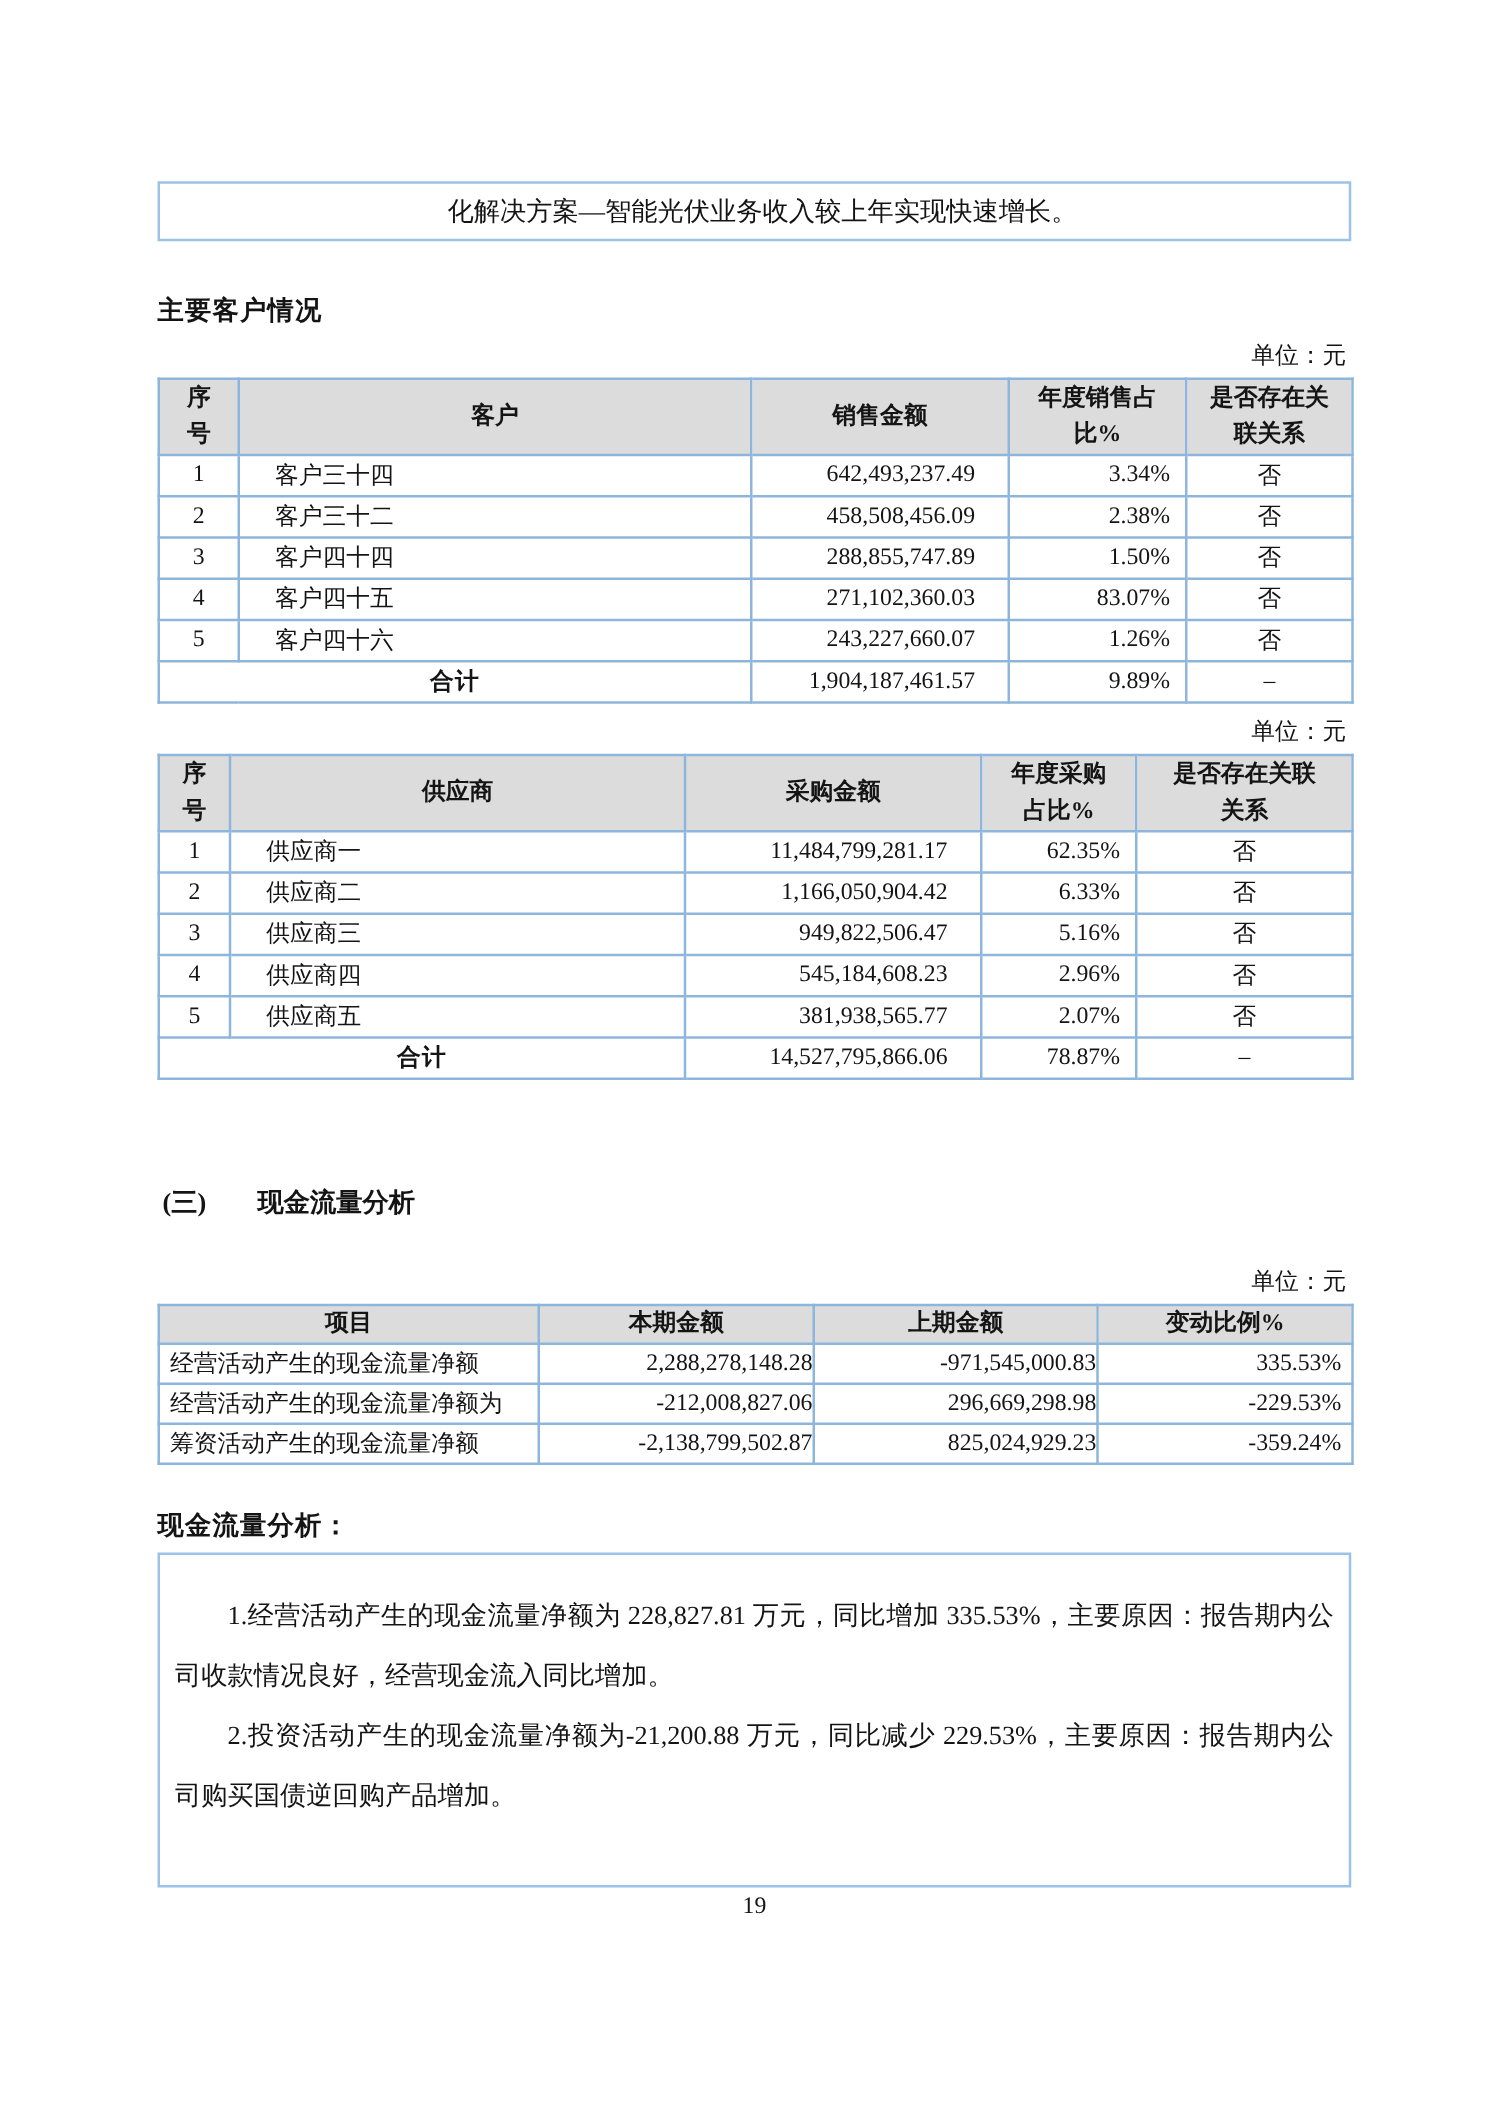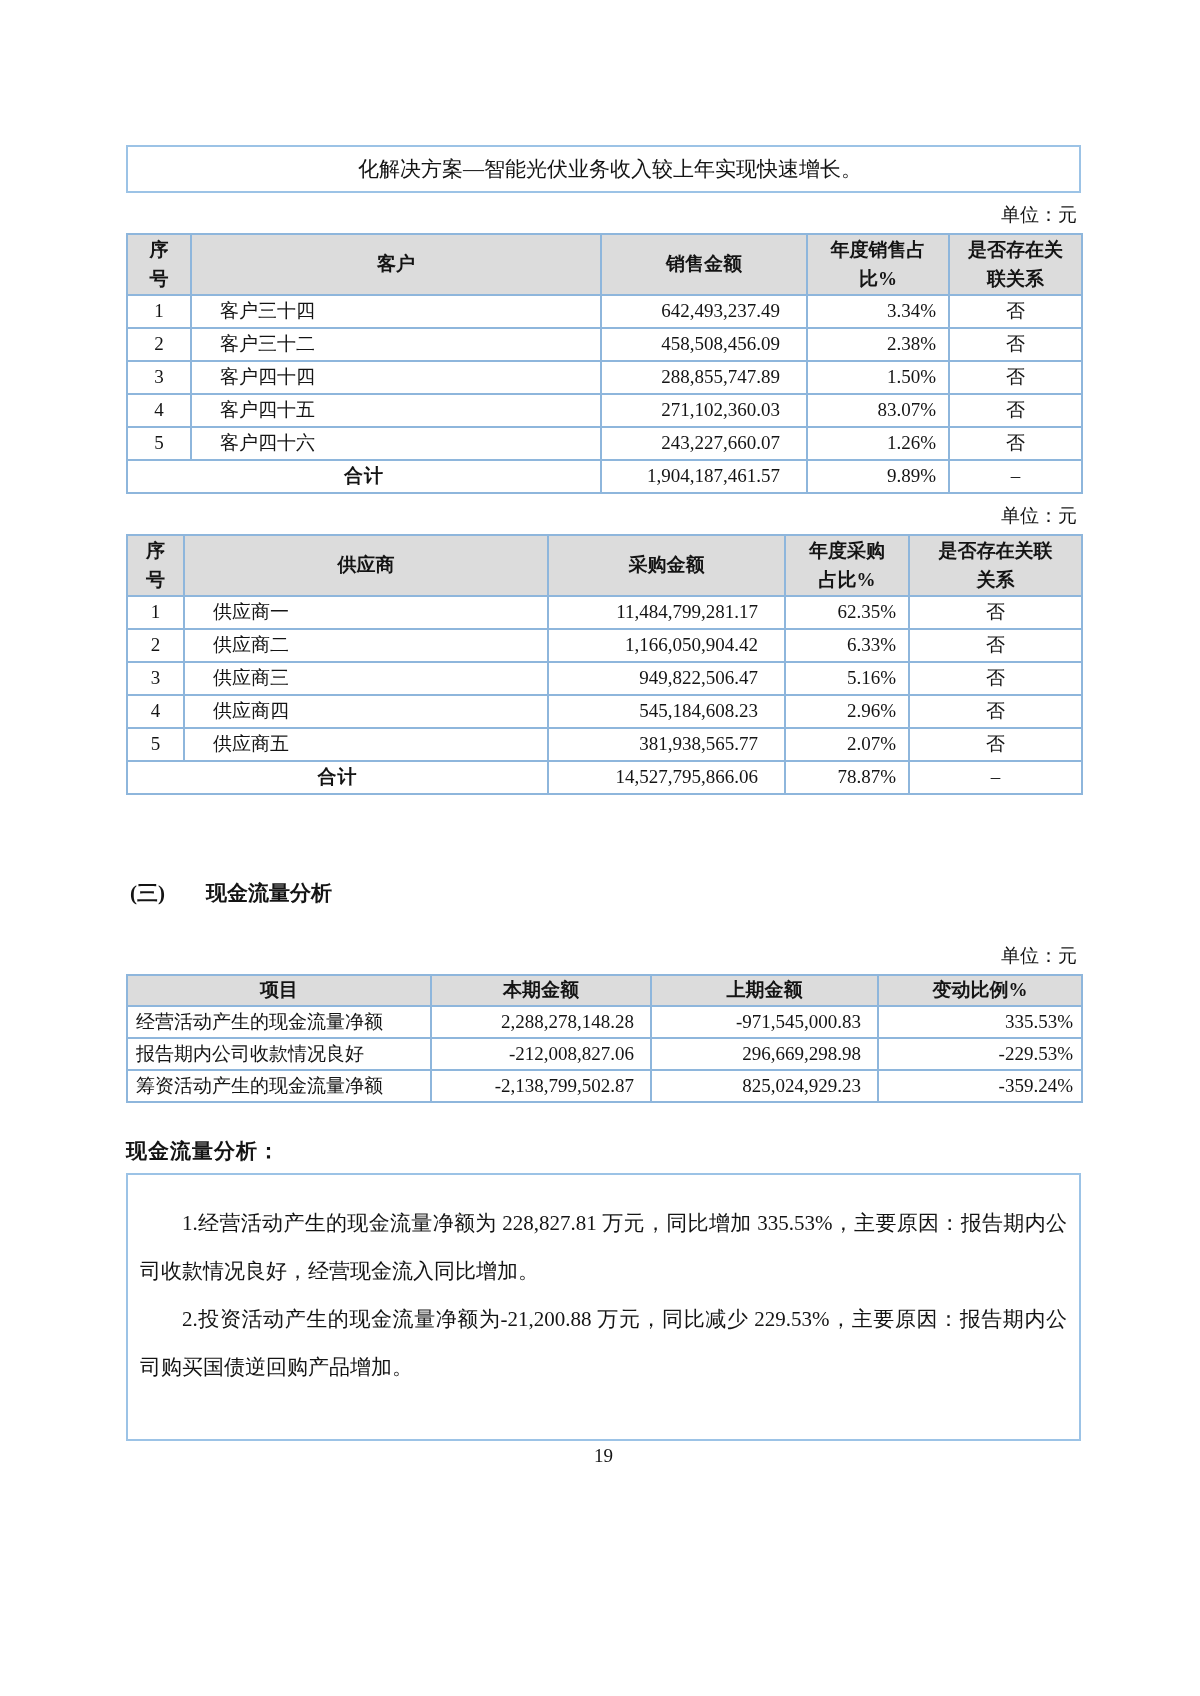--- a/index.html
+++ b/index.html
@@ -31,21 +31,21 @@
 
   .c   { text-align:center; }
   .l   { text-align:left; padding-left:28px; }
   .num { text-align:right; padding-right:26px; }
   .pct { text-align:right; padding-right:12px; }
   .total-label { text-align:center; font-weight:bold; letter-spacing:1px;margin-top:18px; }
 
   .t3 thead th { height:29px; }
   .t3 tbody td { height:30px; }
   .t3 .l3   { text-align:left;  padding-left:8px; }
-  .t3 .num3 { text-align:right; padding-right:16px; }
+  .t3 .num3 { text-align:right; padding-right:0; }
   .t3 .pct3 { text-align:right; padding-right:8px; }
 
   .gap-big { margin-top:84px; }
   .cf-title { font-size:21px; font-weight:bold; padding-left:4px; }
   .cf-num { display:inline-block; width:76px; }
 
   .analysis-title { margin-top:34px; font-size:21px; font-weight:bold; letter-spacing:1px; }
   .analysis-box {
     margin-top:8px; border:2px solid #9cc3e6;
     padding:24px 12px 0 12px; height:240px; overflow:hidden;
@@ -60,20 +60,21 @@
 </head>
 <body>
 
 <div class="page">
   <div class="content">
 
     <div class="top-note">
       <span>化解决方案—智能光伏业务收入较上年实现快速增长。</span>
     </div>
 
+    <div class="section-title">主要客户情况</div>
     <div class="unit-line">单位：元</div>
 
     <table>
       <colgroup>
         <col style="width:64px">
           <col style="width:410px">
           <col style="width:206px">
           <col style="width:142px">
           <col style="width:133px">
       </colgroup>
@@ -216,21 +217,21 @@
         </tr>
       </thead>
       <tbody>
         <tr>
           <td class="l3">经营活动产生的现金流量净额</td>
           <td class="num3">2,288,278,148.28</td>
           <td class="num3">-971,545,000.83</td>
           <td class="pct3">335.53%</td>
         </tr>
         <tr>
-          <td class="l3">报告期内公司收款情况良好</td>
+          <td class="l3">经营活动产生的现金流量净额为</td>
           <td class="num3">-212,008,827.06</td>
           <td class="num3">296,669,298.98</td>
           <td class="pct3">-229.53%</td>
         </tr>
         <tr>
           <td class="l3">筹资活动产生的现金流量净额</td>
           <td class="num3">-2,138,799,502.87</td>
           <td class="num3">825,024,929.23</td>
           <td class="pct3">-359.24%</td>
         </tr>

